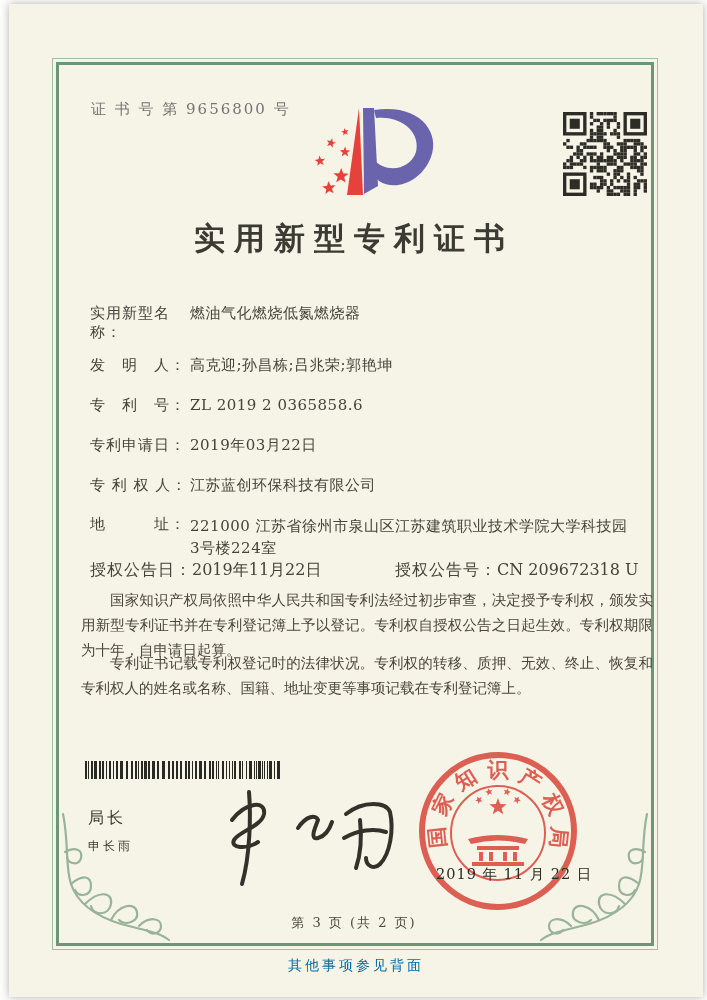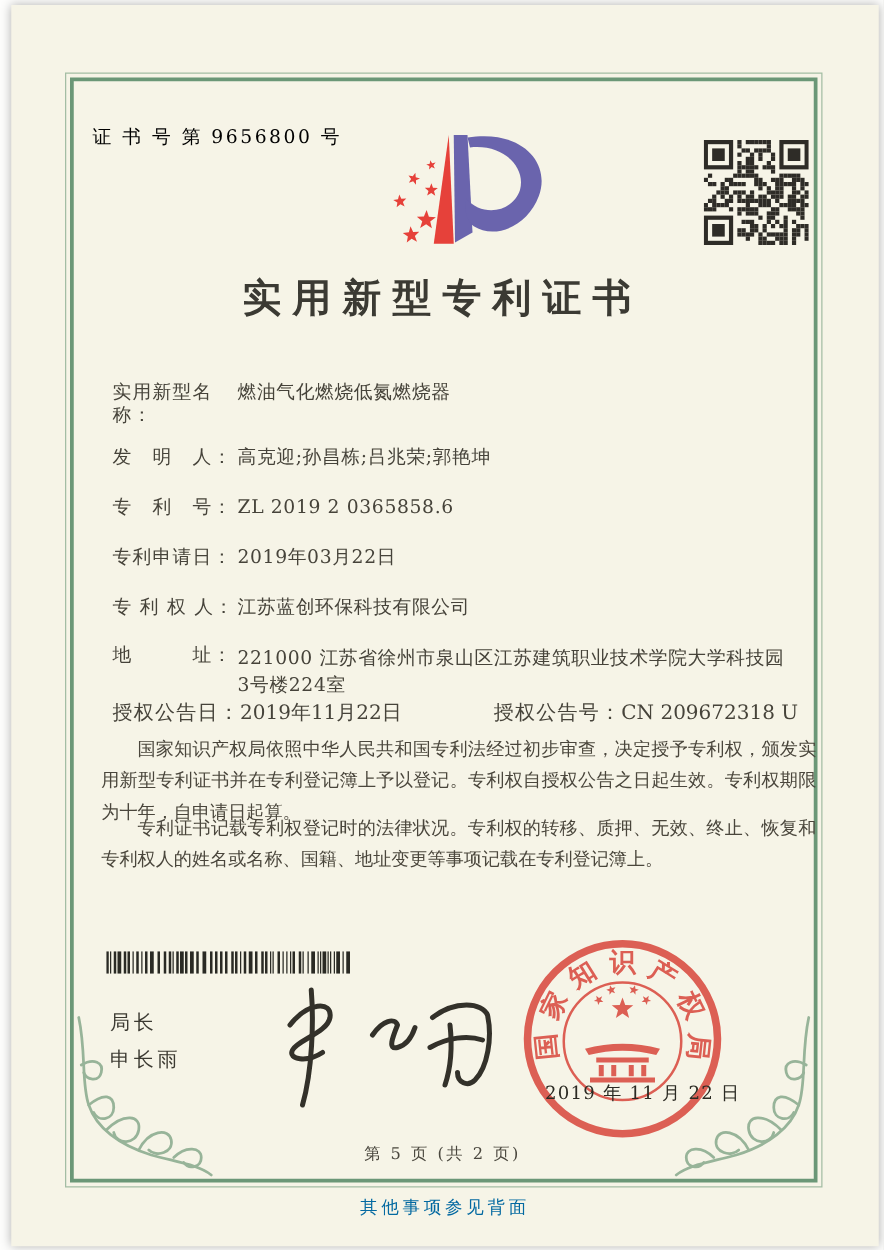--- a/index.html
+++ b/index.html
@@ -3,37 +3,37 @@
 <meta charset="utf-8">
 <style>
   html,body{margin:0;padding:0;background:#e9e9e7;font-family:"DejaVu Serif","Liberation Serif",serif;}
   #stage{position:relative;width:707px;height:1000px;background:#fdfdfc;overflow:hidden;}
   #paper{position:absolute;left:9px;top:4px;width:694px;height:993px;background:#f6f4e7;
          box-shadow:0 0 8px rgba(0,0,0,.3);}
   .abs{position:absolute;}
   #frame-outer{left:43px;top:54px;width:604px;height:890px;border:1px solid #a3bda4;}
   #frame-inner{position:absolute;left:3px;top:3px;right:3px;bottom:3px;border:3px solid #6b9777;}
   .txt{color:#45423a;}
-  #cert-no{left:65px;top:96px;font-size:15px;letter-spacing:2px;color:#000000;}
+  #cert-no{left:82px;top:96px;font-size:15px;letter-spacing:2px;color:#737373;}
   #logo{left:283px;top:98px;width:150px;height:97px;}
   #qr{left:554px;top:108px;width:84px;height:84px;}
   #doc-title{left:43px;top:214px;width:604px;text-align:center;font-size:31px;font-weight:bold;
              letter-spacing:9px;color:#3b3a33;font-family:Liberation Serif, serif;}
   .field-row{left:81px;width:560px;font-size:15px;color:#46433a;}
   .flabel{display:inline-block;width:100px;letter-spacing:1px;vertical-align:top;}
   .fvalue{display:inline-block;vertical-align:top;letter-spacing:.5px;}
   .fvalue.addr{width:440px;line-height:22px;}
   #grant-row{left:81px;top:556px;width:560px;font-size:16px;color:#46433a;}
   .glabel{letter-spacing:1px;}
   #grant-no-group{position:absolute;left:305px;top:0;}
   .para{left:72px;width:572px;font-size:14.5px;line-height:25px;text-align:justify;
         text-indent:2em;color:#4a463c;margin:0;}
   #barcode{left:76px;top:757px;width:198px;height:18px;}
   #signer-title{left:79px;top:804px;font-size:16px;letter-spacing:3px;color:#3c3a32;text-align:right;}
-  #signer-name{left:79px;top:834px;font-size:16px;letter-spacing:3px;color:#3c3a32;}
+  #signer-name{left:79px;top:834px;font-size:12px;letter-spacing:3px;color:#3c3a32;}
   #signature{left:185px;top:782px;width:210px;height:105px;}
   #seal{left:405px;top:743px;width:168px;height:168px;opacity:.88;}
   #seal-date{left:427px;top:861px;font-size:14.5px;letter-spacing:1px;color:#2b2a23;z-index:5;}
   #page-note{left:43px;top:910px;width:604px;text-align:center;font-size:13px;
              letter-spacing:2px;color:#4a473e;}
   #back-note{left:0;top:953px;width:694px;text-align:center;font-size:14px;
              letter-spacing:3px;color:#0369a1;}
   .flourish{width:118px;height:132px;}
   #flourish-left{left:46px;top:808px;}
   #flourish-right{left:528px;top:808px;transform:scaleX(-1);}
@@ -453,16 +453,16 @@
       <g fill="none" stroke="#87a88b" stroke-width="2.2" stroke-linecap="round" opacity=".85">
         <path d="M8,2 C14,30 10,55 16,72 C22,90 40,104 66,112 C88,118 104,120 114,128"></path>
         <path d="M16,72 C28,62 36,64 36,74 C36,84 24,86 20,78"></path>
         <path d="M30,92 C44,78 58,80 56,92 C54,104 38,104 36,94"></path>
         <path d="M56,108 C64,92 80,90 82,100 C84,110 70,114 64,108"></path>
         <path d="M10,40 C20,34 28,38 26,46 C24,54 14,52 12,46"></path>
         <path d="M84,114 C94,104 106,106 106,114 C106,122 96,124 92,118"></path>
       </g>
     </svg>
 
-    <div class="abs" id="page-note">第 5 页 (共 2 页)</div>
+    <div class="abs" id="page-note">第 3 页 (共 2 页)</div>
     <div class="abs" id="back-note">其他事项参见背面</div>
   </div>
 </div>
 
 </body></html>

